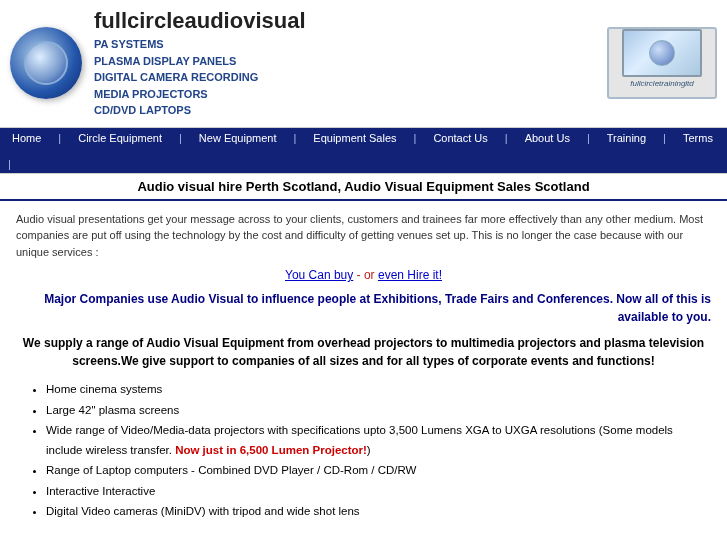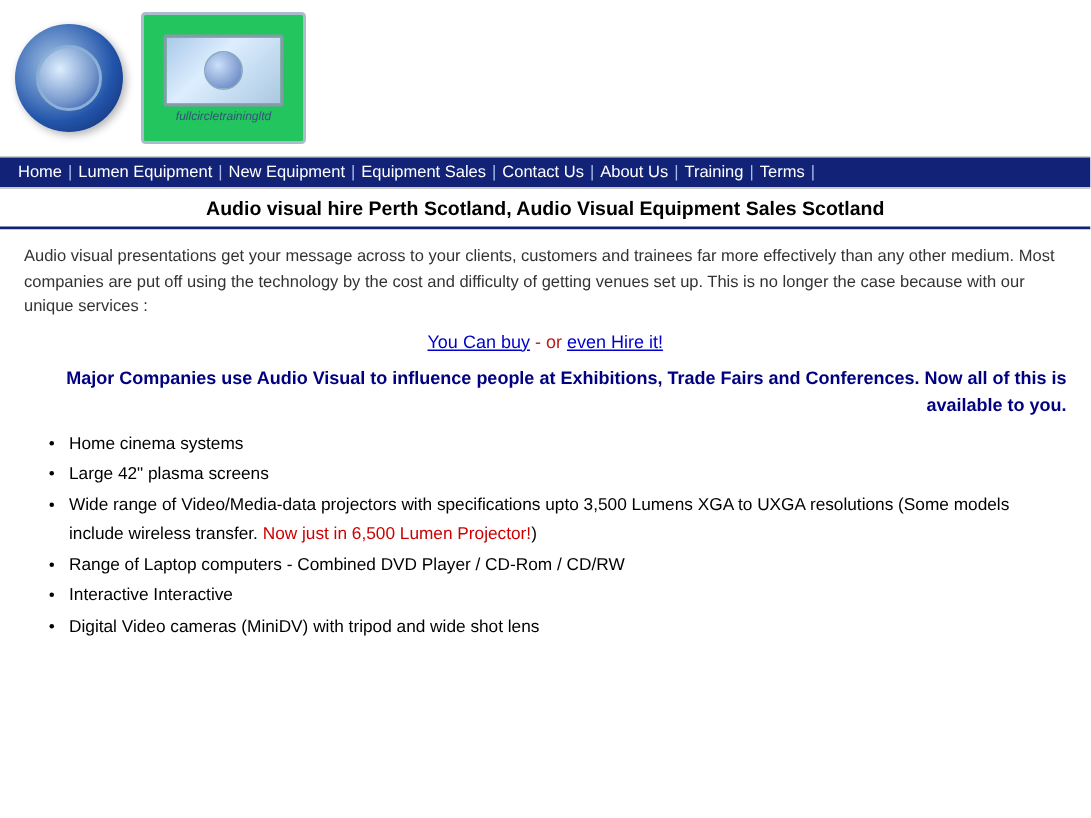--- a/index.html
+++ b/index.html
@@ -31,28 +31,28 @@
       border-radius: 50%;
       background: radial-gradient(circle at 35% 35%, #ddeeff, #7799cc 60%, #2244aa);
       border: 2px solid #8ab0d8;
     }
     #brand-text { flex: 1; }
     #brand-name { font-size: 22px; color: #222; font-weight: normal; }
     #brand-name span { font-weight: bold; }
     #brand-taglines { color: #224488; font-size: 11px; line-height: 1.5; margin-top: 2px; font-weight: bold; }
     #header-monitor {
       width: 110px;
-      height: 88px;
-      background: #22c55e;
+      height: 72px;
+      background: #e5e5e5;
       border: 2px solid #aabbcc;
       border-radius: 3px;
       display: flex;
       flex-direction: column;
       align-items: center;
-      justify-content: center;
+      justify-content: flex-start;
       flex-shrink: 0;
     }
     #monitor-screen {
       width: 80px;
       height: 48px;
       background: linear-gradient(135deg, #aac8e8, #ddeeff 40%, #aac8e0);
       border: 2px solid #8899aa;
       border-radius: 2px;
       display: flex;
       align-items: center;
@@ -68,21 +68,21 @@
     }
     #monitor-label { font-size: 8px; color: #335577; margin-top: 2px; font-style: italic; }
 
     
     #navbar {
       background: #112277;
       padding: 3px 8px;
       display: flex;
       align-items: center;
       flex-wrap: wrap;
-      gap: 0;
+      gap: 13px;
     }
     .nav-item {
       color: #ffffff;
       font-size: 11px;
       text-decoration: none;
       padding: 1px 4px;
       cursor: pointer;
       white-space: nowrap;
     }
     .nav-sep { color: #aabbee; font-size: 11px; }
@@ -159,41 +159,53 @@
     }
 
     #bullet-list {
       list-style: disc;
       padding-left: 30px;
       font-size: 11.5px;
       color: #000;
       line-height: 1.7;
     }
     #bullet-list li { margin-bottom: 1px; }
-    .highlight-red { color: #cc0000; font-weight: normal; margin-top: 22px; }
+    .highlight-red { color: #cc0000; font-weight: bold; margin-top: 22px; }
   </style>
 </head>
 <body>
 
 <div id="header">
   <div id="logo-circle">
     <div id="logo-circle-inner"></div>
+  </div>
+  <div id="brand-text">
+    <div id="brand-name">
+      <span>full</span><strong>circle</strong><span>audiovisual</span>
+    </div>
+    <div id="brand-taglines">
+      <div>PA SYSTEMS</div>
+      <div>PLASMA DISPLAY PANELS</div>
+      <div>DIGITAL CAMERA RECORDING</div>
+      <div>MEDIA PROJECTORS</div>
+      <div>CD/DVD LAPTOPS</div>
+    </div>
   </div>
   <div id="header-monitor">
     <div id="monitor-screen">
       <div id="monitor-logo-small"></div>
     </div>
     <div id="monitor-label">fullcircletrainingltd</div>
   </div>
 </div>
 
 <div id="navbar">
   <a class="nav-item">Home</a>
   <span class="nav-sep"> | </span>
-  <a class="nav-item">Lumen Equipment</a>
+  <a class="nav-item">Circle Equipment</a>
   <span class="nav-sep"> | </span>
   <a class="nav-item">New Equipment</a>
   <span class="nav-sep"> | </span>
   <a class="nav-item">Equipment Sales</a>
   <span class="nav-sep"> | </span>
   <a class="nav-item">Contact Us</a>
   <span class="nav-sep"> | </span>
   <a class="nav-item">About Us</a>
   <span class="nav-sep"> | </span>
   <a class="nav-item">Training</a>
@@ -210,20 +222,21 @@
 
   <div id="intro-text">Audio visual presentations get your message across to your clients, customers and trainees far more effectively than any other medium. Most companies are put off using the technology by the cost and difficulty of getting venues set up. This is no longer the case because with our unique services :</div>
 
   <div id="cta-line">
     <a class="cta-link">You Can buy</a><span> - or </span><a class="cta-link">even Hire it!</a>
   </div>
 
 
   <div id="major-companies">Major Companies use Audio Visual to influence people at Exhibitions, Trade Fairs and Conferences. Now all of this is available to you.</div>
 
+  <div id="supply-text">We supply a range of Audio Visual Equipment from overhead projectors to multimedia projectors and plasma television screens.We give support to companies of all sizes and for all types of corporate events and functions!</div>
 
   <ul id="bullet-list">
     <li>Home cinema systems</li>
     <li>Large 42" plasma screens</li>
     <li>
       Wide range of Video/Media-data projectors with specifications upto 3,500 Lumens XGA to UXGA resolutions (Some models include wireless transfer. <span class="highlight-red">Now just in 6,500 Lumen Projector!</span>)
     </li>
     <li>Range of Laptop computers - Combined DVD Player / CD-Rom / CD/RW</li>
     <li>Interactive Interactive</li>
     <li>Digital Video cameras (MiniDV) with tripod and wide shot lens</li>

